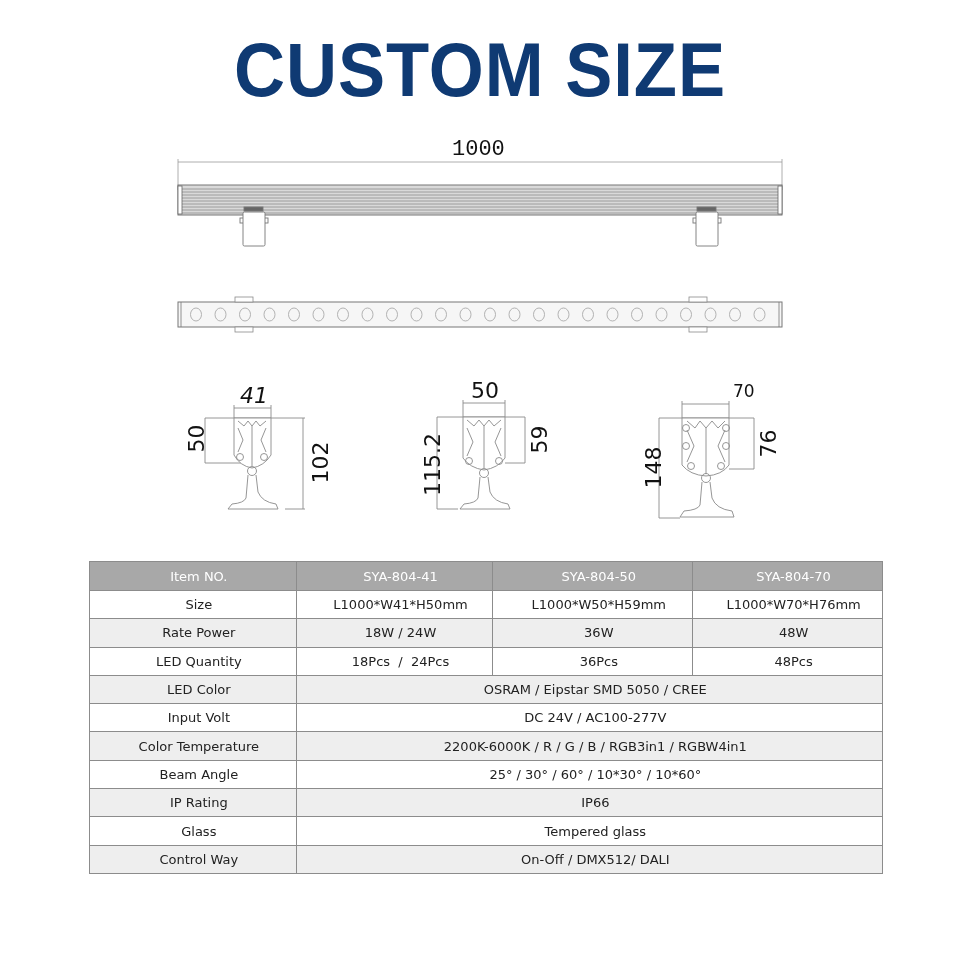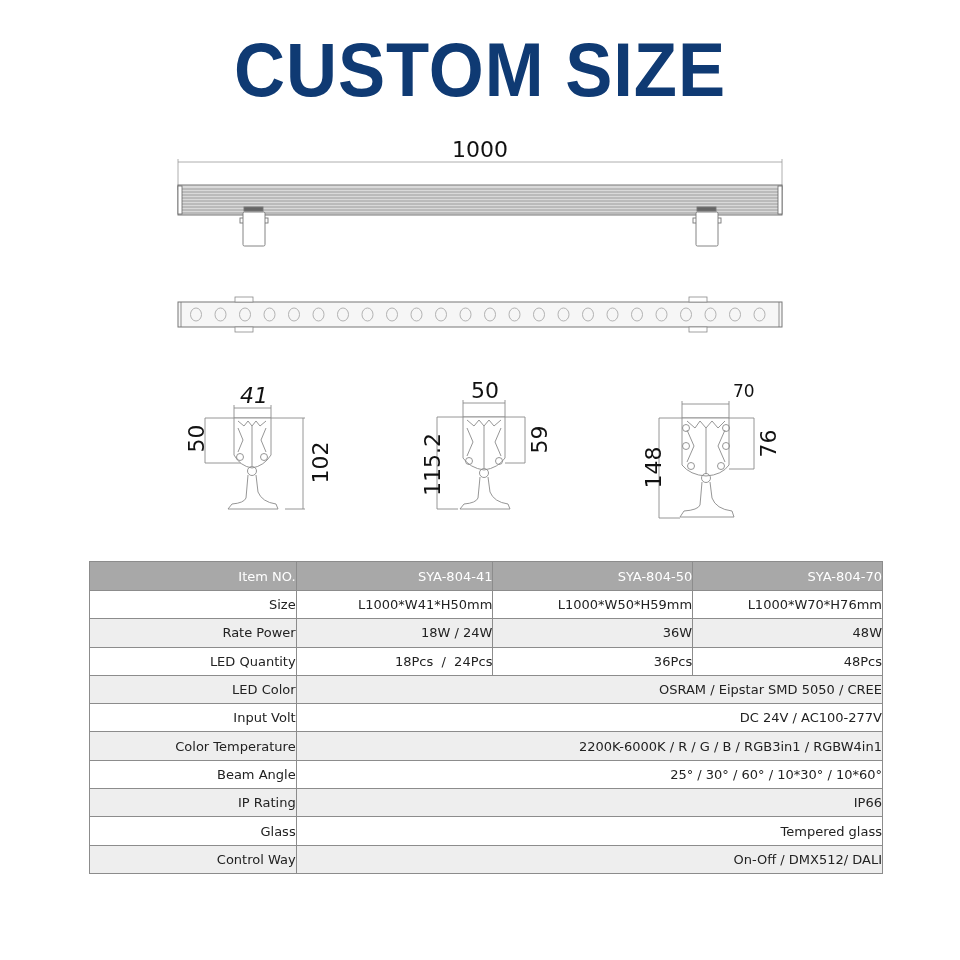--- a/index.html
+++ b/index.html
@@ -18,21 +18,21 @@
   .dim-text { position: absolute; font-family: "DejaVu Sans", sans-serif; color: #111; font-size: 21px; }
   .dim-text.rot { transform: rotate(-90deg); transform-origin: center; }
 
   table.spec {
     position: absolute; left: 89px; top: 561px; width: 794px;
     border-collapse: collapse; font-family: "DejaVu Sans", sans-serif; font-size: 13px;
     color: #222;
   }
   table.spec td, table.spec th {
     border: 1px solid #8c8c8c; height: 28.3px; padding: 0 0 0 12px;
-    text-align: right; font-weight: normal; white-space: nowrap;
+    text-align: center; font-weight: normal; white-space: nowrap;
   }
   table.spec thead th { background: #a8a8a8; color: #ffffff; height: 29px; }
   table.spec tbody tr:nth-child(odd) td { background: #ffffff; }
   table.spec tbody tr:nth-child(even) td { background: #eeeeee; }
   col.c1 { width: 207px; } col.c2 { width: 197px; } col.c3 { width: 200px; } col.c4 { width: 190px; }
 </style>
 </head>
 <body>
 
 <div class="title">CUSTOM SIZE</div>
@@ -165,21 +165,21 @@
         <circle cx="726" cy="428" r="3.5"></circle>
             <circle cx="686" cy="446" r="3.5"></circle>
         <circle cx="726" cy="446" r="3.5"></circle>
       <circle cx="691" cy="466" r="3.5"></circle>
         <circle cx="721" cy="466" r="3.5"></circle>
       <circle cx="706" cy="478" r="4.5"></circle>
       <path d="M702 482 L700 505 Q698 510 684 511 L680 517 L734 517 L732 511 Q716 509 712 498 L710 482"></path>
     </g>
   </svg>
 
-  <div class="dim-text" style="left:452px; top:137px; font-size:22px;">1000</div>
+  <div class="dim-text" style="left:452px; top:137px; font-size:22px;font-family:Liberation Mono, monospace;">1000</div>
 
   <div class="dim-text" style="left:240px; top:383px; font-size:22px;font-style:italic;">41</div>
   <div class="dim-text rot" style="left:182px; top:426px; font-size:22px;">50</div>
   <div class="dim-text rot" style="left:299px; top:450px; font-size:22px;">102</div>
 
   <div class="dim-text" style="left:471px; top:378px; font-size:22px;">50</div>
   <div class="dim-text rot" style="left:401px; top:452px; font-size:22px;">115.2</div>
   <div class="dim-text rot" style="left:525px; top:427px; font-size:22px;">59</div>
 
   <div class="dim-text" style="left:693px; top:381px; font-size:17px;margin-left:40px;">70</div>

